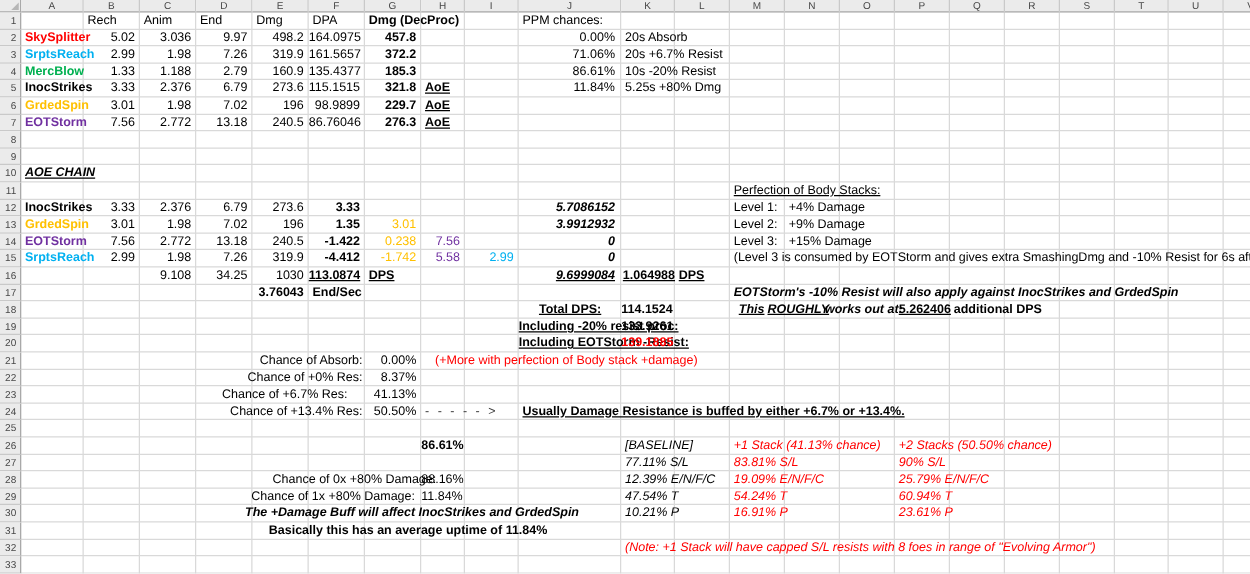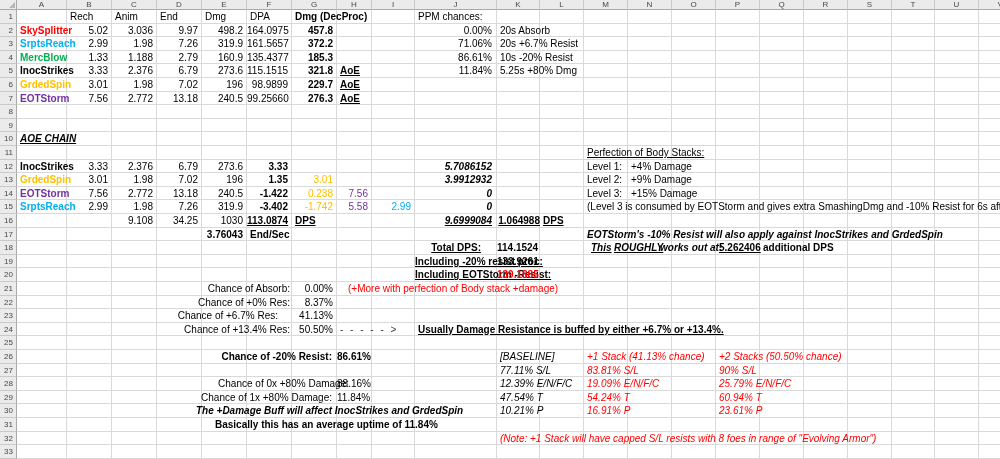--- a/index.html
+++ b/index.html
@@ -196,21 +196,21 @@
     <div class="cell n" style="left: 157px; top: 78px; width: 45px;">7.02</div>
     <div class="cell n" style="left: 202px; top: 78px; width: 45px;">196</div>
     <div class="cell n" style="left: 247px; top: 78px; width: 45px;">98.9899</div>
     <div class="cell n b" style="left: 292px; top: 78px; width: 45px;">229.7</div>
     <div class="cell b u" style="left: 337px; top: 78px; width: 35px;">AoE</div>
     <div class="cell b purple" style="left: 17px; top: 91.6px; width: 50px;">EOTStorm</div>
     <div class="cell n" style="left: 67px; top: 91.6px; width: 45px;">7.56</div>
     <div class="cell n" style="left: 112px; top: 91.6px; width: 45px;">2.772</div>
     <div class="cell n" style="left: 157px; top: 91.6px; width: 45px;">13.18</div>
     <div class="cell n" style="left: 202px; top: 91.6px; width: 45px;">240.5</div>
-    <div class="cell n" style="left: 247px; top: 91.6px; width: 45px;">99.25660</div>
+    <div class="cell n" style="left: 247px; top: 91.6px; width: 45px;">86.76046</div>
     <div class="cell n b" style="left: 292px; top: 91.6px; width: 45px;">276.3</div>
     <div class="cell b u" style="left: 337px; top: 91.6px; width: 35px;">AoE</div>
     <div class="cell b i u" style="left: 17px; top: 132.4px; width: 50px;">AOE CHAIN</div>
     <div class="cell u" style="left: 584px; top: 146px; width: 44px;">Perfection of Body Stacks:</div>
     <div class="cell b" style="left: 17px; top: 159.6px; width: 50px;">InocStrikes</div>
     <div class="cell n" style="left: 67px; top: 159.6px; width: 45px;">3.33</div>
     <div class="cell n" style="left: 112px; top: 159.6px; width: 45px;">2.376</div>
     <div class="cell n" style="left: 157px; top: 159.6px; width: 45px;">6.79</div>
     <div class="cell n" style="left: 202px; top: 159.6px; width: 45px;">273.6</div>
     <div class="cell n b" style="left: 247px; top: 159.6px; width: 45px;">3.33</div>
@@ -236,21 +236,21 @@
     <div class="cell n gold" style="left: 292px; top: 186.8px; width: 45px;">0.238</div>
     <div class="cell n purple" style="left: 337px; top: 186.8px; width: 35px;">7.56</div>
     <div class="cell n b i" style="left: 415px; top: 186.8px; width: 82px; padding-right: 5px;">0</div>
     <div class="cell" style="left: 584px; top: 186.8px; width: 44px;">Level 3:</div>
     <div class="cell" style="left: 628px; top: 186.8px; width: 44px;">+15% Damage</div>
     <div class="cell b cyan" style="left: 17px; top: 200.4px; width: 50px;">SrptsReach</div>
     <div class="cell n" style="left: 67px; top: 200.4px; width: 45px;">2.99</div>
     <div class="cell n" style="left: 112px; top: 200.4px; width: 45px;">1.98</div>
     <div class="cell n" style="left: 157px; top: 200.4px; width: 45px;">7.26</div>
     <div class="cell n" style="left: 202px; top: 200.4px; width: 45px;">319.9</div>
-    <div class="cell n b" style="left: 247px; top: 200.4px; width: 45px;">-3.402</div>
+    <div class="cell n b" style="left: 247px; top: 200.4px; width: 45px;">-4.412</div>
     <div class="cell n gold" style="left: 292px; top: 200.4px; width: 45px;">-1.742</div>
     <div class="cell n purple" style="left: 337px; top: 200.4px; width: 35px;">5.58</div>
     <div class="cell n cyan" style="left: 372px; top: 200.4px; width: 43px;">2.99</div>
     <div class="cell n b i" style="left: 415px; top: 200.4px; width: 82px; padding-right: 5px;">0</div>
     <div class="cell" style="left: 584px; top: 200.4px; width: 44px;">(Level 3 is consumed by EOTStorm and gives extra SmashingDmg and -10% Resist for 6s after 0.3s)</div>
     <div class="cell n" style="left: 112px; top: 214px; width: 45px;">9.108</div>
     <div class="cell n" style="left: 157px; top: 214px; width: 45px;">34.25</div>
     <div class="cell n" style="left: 202px; top: 214px; width: 45px;">1030</div>
     <div class="cell n b u" style="left: 247px; top: 214px; width: 45px;">113.0874</div>
     <div class="cell b u" style="left: 292px; top: 214px; width: 45px;">DPS</div>
@@ -275,21 +275,20 @@
     <div class="cell n" style="left: 292px; top: 282px; width: 45px;">0.00%</div>
     <div class="cell red" style="left: 345px; top: 282px;">(+More with perfection of Body stack +damage)</div>
     <div class="cell n" style="left: 112px; top: 295.6px; width: 180px; padding-right: 2px;">Chance of +0% Res:</div>
     <div class="cell n" style="left: 292px; top: 295.6px; width: 45px;">8.37%</div>
     <div class="cell n" style="left: 112px; top: 309.2px; width: 180px; padding-right: 14px;">Chance of +6.7% Res:</div>
     <div class="cell n" style="left: 292px; top: 309.2px; width: 45px;">41.13%</div>
     <div class="cell n" style="left: 112px; top: 322.8px; width: 180px; padding-right: 2px;">Chance of +13.4% Res:</div>
     <div class="cell n" style="left: 292px; top: 322.8px; width: 45px;">50.50%</div>
     <div class="cell dash" style="left: 337px; top: 322.8px; width: 35px;">- - - - - &gt;</div>
     <div class="cell b u" style="left: 415px; top: 322.8px; width: 82px;">Usually Damage Resistance is buffed by either +6.7% or +13.4%.</div>
-    <div class="cell n b" style="left: 112px; top: 350px; width: 225px; padding-right: 5px;">Chance of -20% Resist:</div>
     <div class="cell n b" style="left: 337px; top: 350px; width: 35px;">86.61%</div>
     <div class="cell i" style="left: 497px; top: 350px; width: 43px;">[BASELINE]</div>
     <div class="cell red i" style="left: 584px; top: 350px; width: 44px;">+1 Stack (41.13% chance)</div>
     <div class="cell red i" style="left: 716px; top: 350px; width: 44px;">+2 Stacks (50.50% chance)</div>
     <div class="cell i" style="left: 497px; top: 363.6px; width: 43px;">77.11% S/L</div>
     <div class="cell red i" style="left: 584px; top: 363.6px; width: 44px;">83.81% S/L</div>
     <div class="cell red i" style="left: 716px; top: 363.6px; width: 44px;">90% S/L</div>
     <div class="cell n" style="left: 126px; top: 377.2px; width: 225px; padding-right: 2px;">Chance of 0x +80% Damage:</div>
     <div class="cell n" style="left: 337px; top: 377.2px; width: 35px;">88.16%</div>
     <div class="cell i" style="left: 497px; top: 377.2px; width: 43px;">12.39% E/N/F/C</div>

